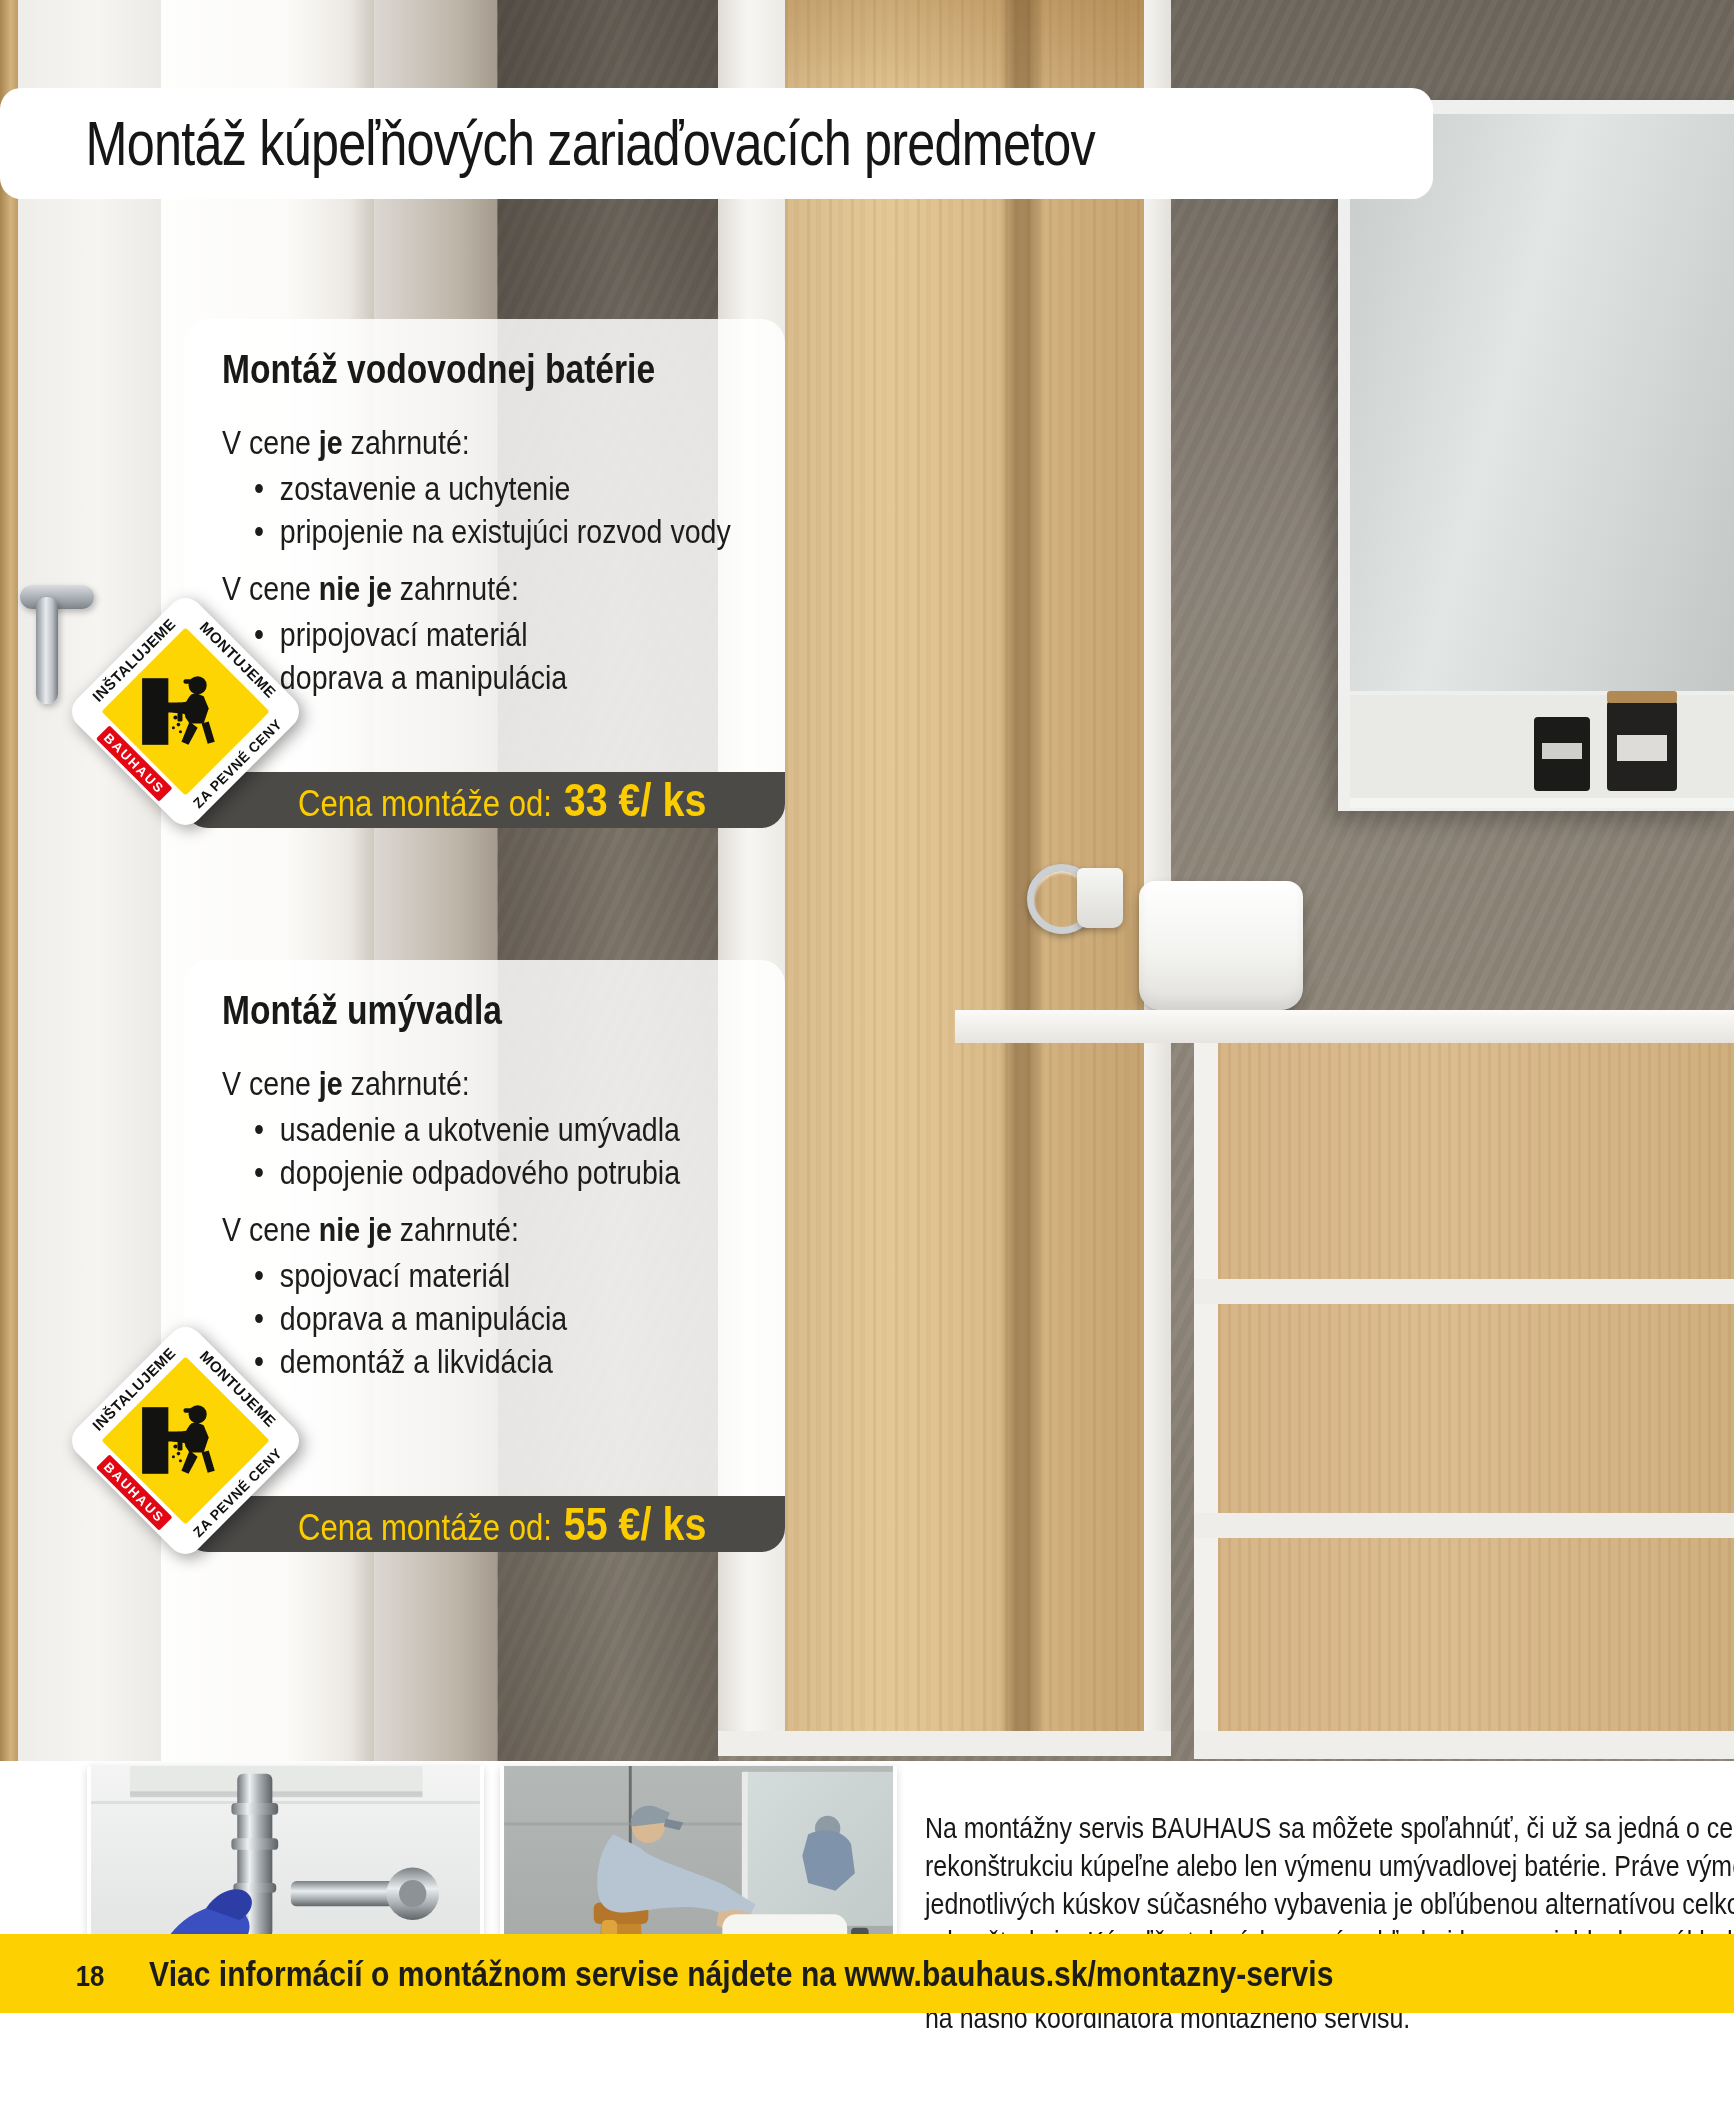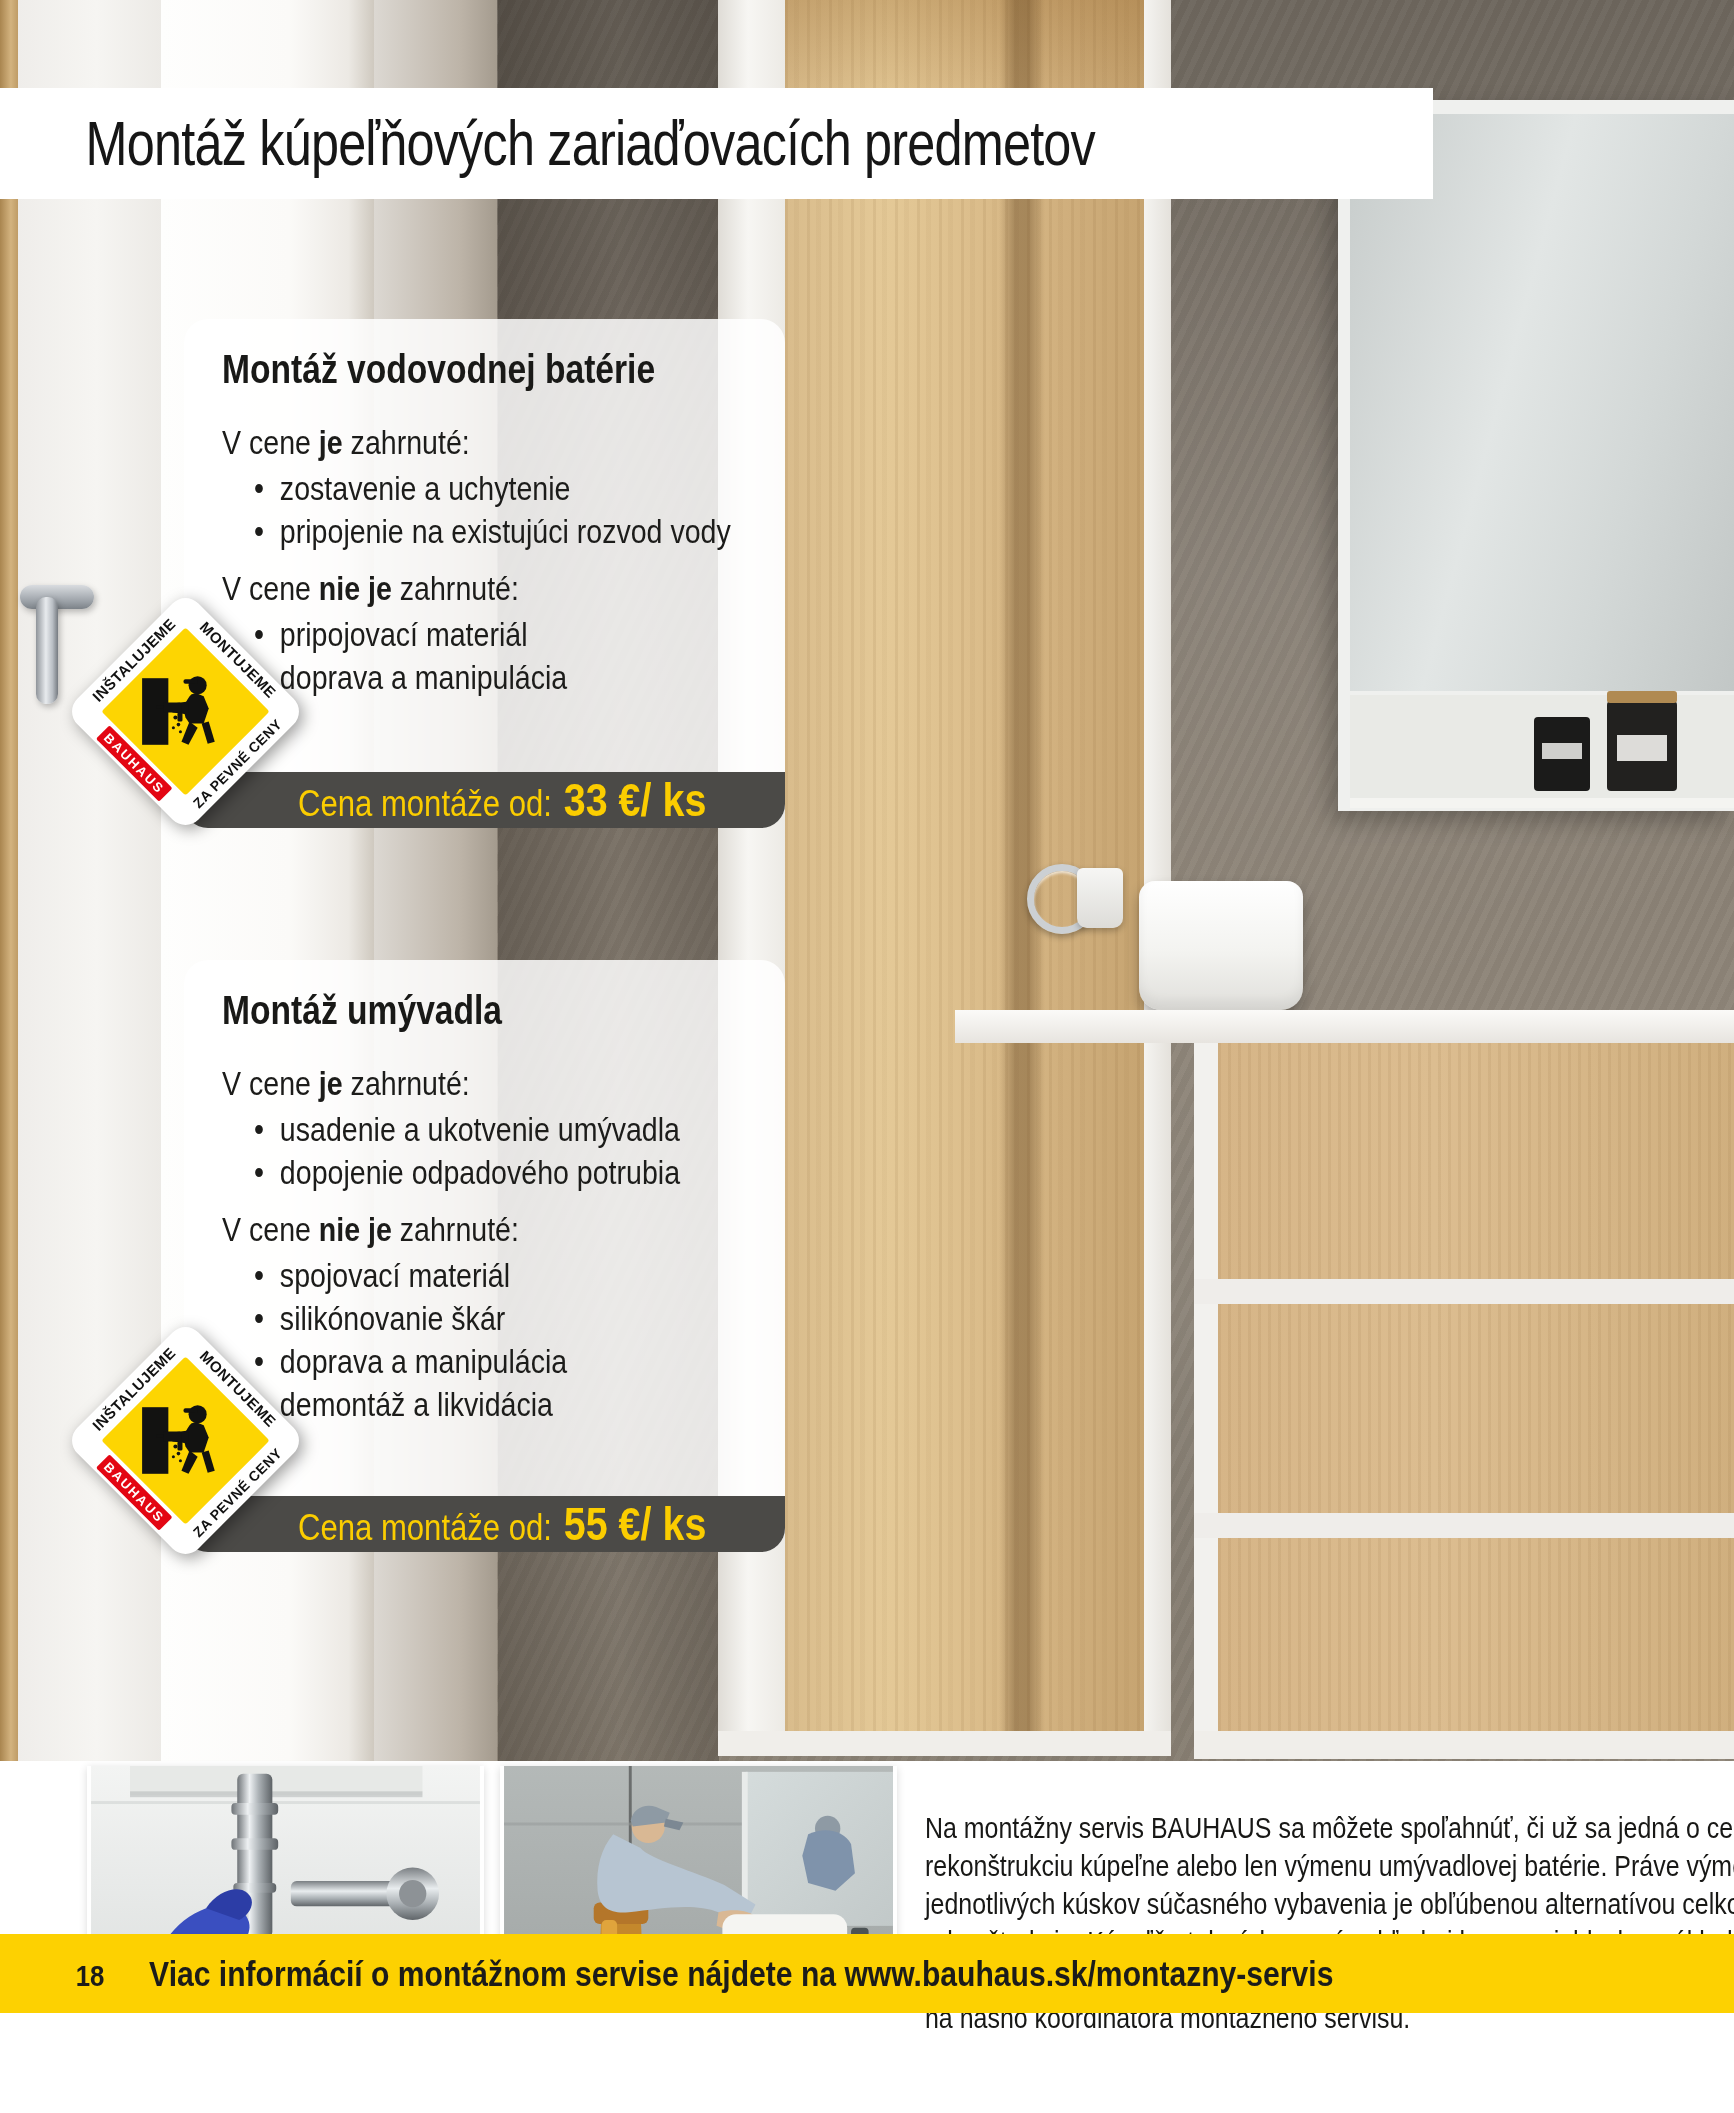--- a/index.html
+++ b/index.html
@@ -73,21 +73,21 @@
     background:linear-gradient(180deg,#fbfaf8,#e7e4df);}
   .vanity{left:1194px; top:1043px; width:540px; height:689px;
     background:
       repeating-linear-gradient(90deg, rgba(125,88,42,.09) 0 3px, rgba(255,255,255,0) 3px 10px),
       linear-gradient(90deg,#d6b587,#dcbd90 40%,#cfae7d);
     border-left:24px solid #f2f1ee;}
   .vanity .gap1{position:absolute; left:-24px; top:236px; width:564px; height:25px; background:#efedea;}
   .vanity .gap2{position:absolute; left:-24px; top:470px; width:564px; height:25px; background:#efedea;}
   .vanity-bottom{left:1194px; top:1731px; width:540px; height:28px; background:#f0eeea;}
   
-  .banner{left:0; top:88px; width:1433px; height:111px; background:#ffffff;}
+  .banner{left:0; top:88px; width:1433px; height:111px; background:#ffffff;border-radius:21px;}
   .banner h1{margin:0; padding:24px 0 0 107px; font-size:63px; font-weight:400;
     letter-spacing:-1px; line-height:1; color:#161616; white-space:nowrap;
     transform:scaleX(.80); transform-origin:0 50%;}
   
   .card{left:184px; width:601px; background:rgba(255,255,255,.84);
     border-radius:24px; overflow:hidden;}
   .card1{top:319px; height:509px;}
   .card2{top:960px; height:592px;}
   .card h2{margin:26px 0 0 0; padding:0 20px 0 38px; font-size:40px; line-height:48px;
     font-weight:700; color:#191917;}
@@ -211,21 +211,20 @@
     </p>
     <ul>
       <li><span class="t">usadenie a ukotvenie umývadla</span></li>
       <li><span class="t">dopojenie odpadového potrubia</span></li>
     </ul>
     <p class="list-label second">
       <span class="t"><span>V cene </span><b>nie je</b><span> zahrnuté:</span></span>
     </p>
     <ul>
       <li><span class="t">spojovací materiál</span></li>
-      <li><span class="t">silikónovanie škár</span></li>
       <li><span class="t">doprava a manipulácia</span></li>
       <li><span class="t">demontáž a likvidácia</span></li>
     </ul>
     <div class="price-bar">
       <div class="price-row">
         <span class="price-label">Cena montáže od:</span>
         <span class="price-value">55 €/ ks</span>
       </div>
     </div>
   </section>

